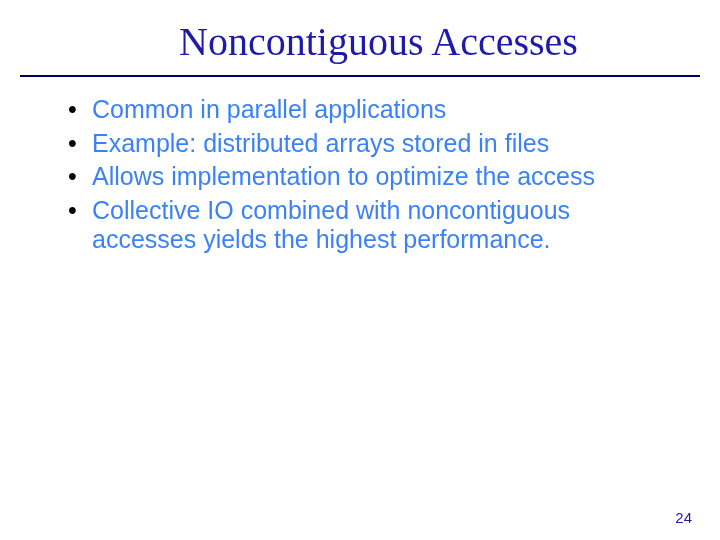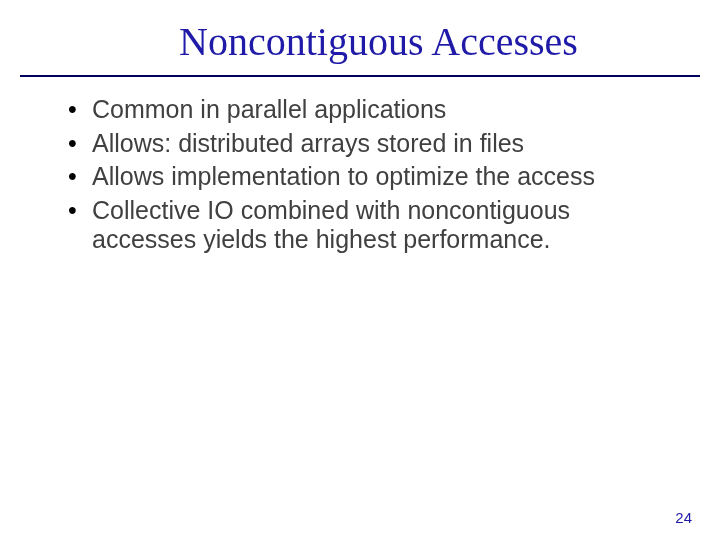--- a/index.html
+++ b/index.html
@@ -34,21 +34,21 @@
   .body {
     padding: 0 48px 0 64px;
   }
   ul.bullets {
     list-style: none;
     padding: 0;
     margin: 0;
     font-family: Arial, Helvetica, sans-serif;
     font-size: 25px;
     line-height: 1.18;
-    color: #404040;
+    color: #3b82f6;
   }
   ul.bullets > li {
     position: relative;
     padding-left: 28px;
     margin-bottom: 4px;
   }
   ul.bullets > li::before {
     content: "•";
     position: absolute;
     left: 4px;
@@ -68,19 +68,19 @@
 </style>
 </head>
 <body>
 
 <div class="slide">
   <h1 class="title">Noncontiguous Accesses</h1>
   <hr class="rule">
   <div class="body">
     <ul class="bullets">
       <li>Common in parallel applications</li>
-      <li>Allows: distributed arrays stored in files</li>
+      <li>Example: distributed arrays stored in files</li>
       <li>Allows implementation to optimize the access</li>
       <li>Collective IO combined with noncontiguous accesses yields the highest performance.</li>
     </ul>
   </div>
   <div class="pagenum">24</div>
 </div>
 
 </body></html>

